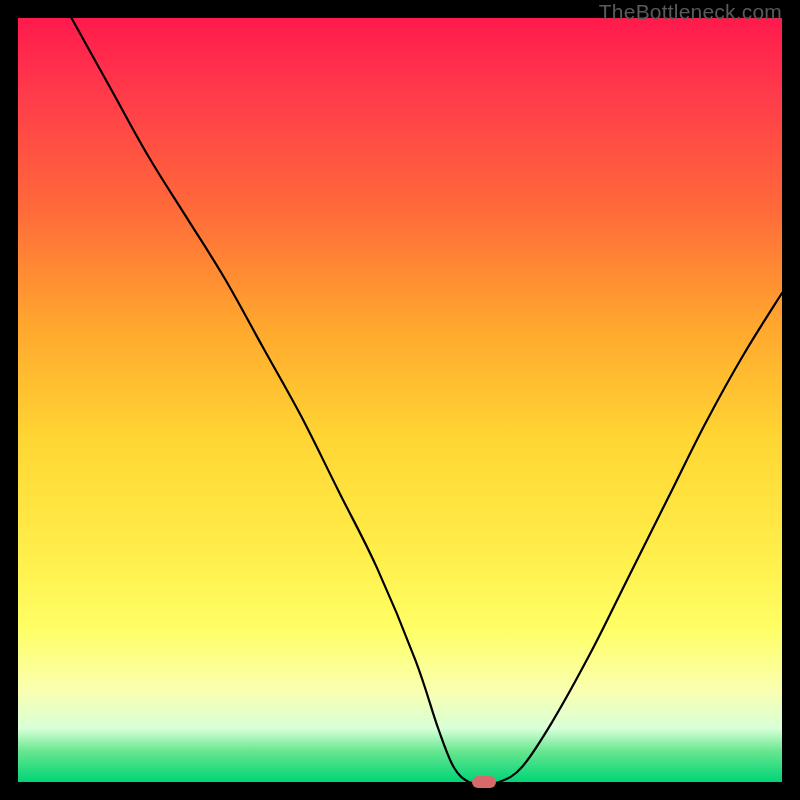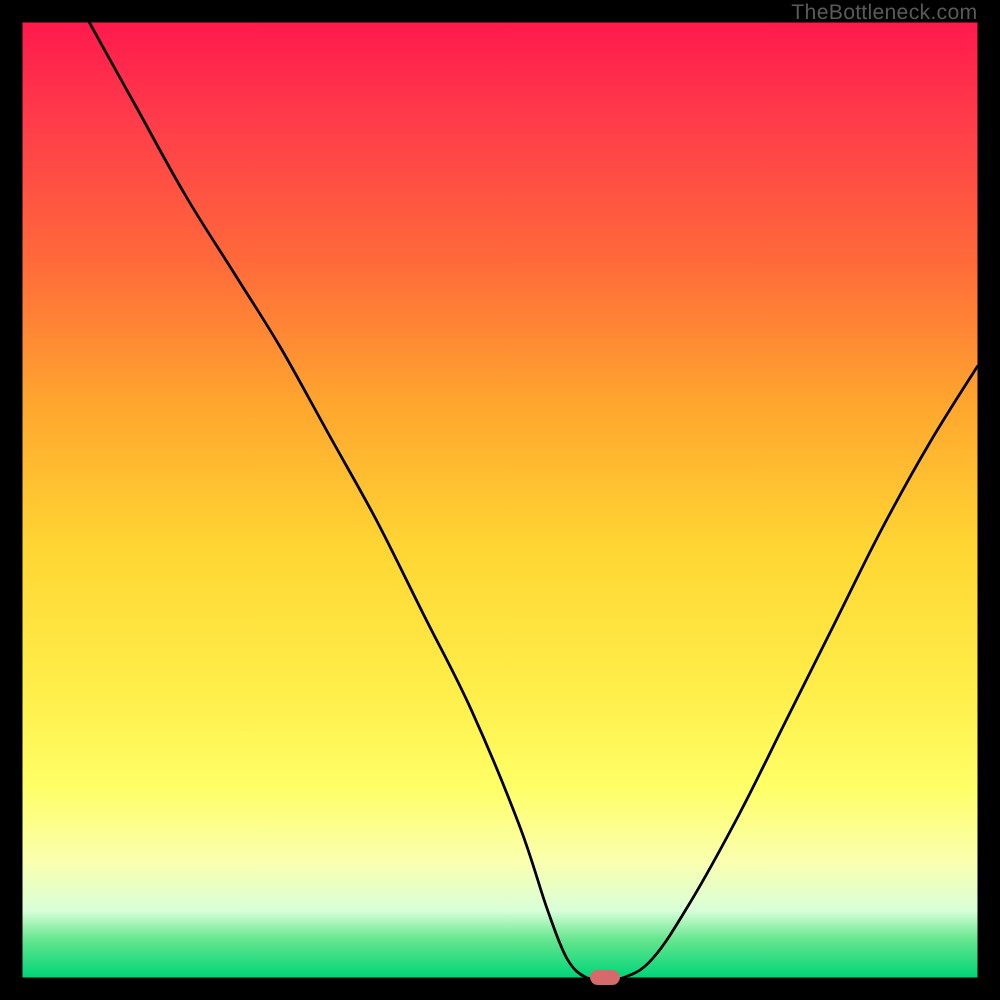--- a/index.html
+++ b/index.html
@@ -34,21 +34,21 @@
       #d8ffd8 93%,
       #66e68f 96%,
       #00d477 100%
     );
   }
   .watermark {
     position: absolute;
     top: 0px;
     right: 18px;
     font-family: Arial, Helvetica, sans-serif;
-    font-size: 17px;
+    font-size: 21px;
     color: #5a5a5a;
     font-weight: 400;
     letter-spacing: 0.2px;
   }
   svg.curve {
     position: absolute;
     left: 18px;
     top: 18px;
     width: 764px;
     height: 764px;

